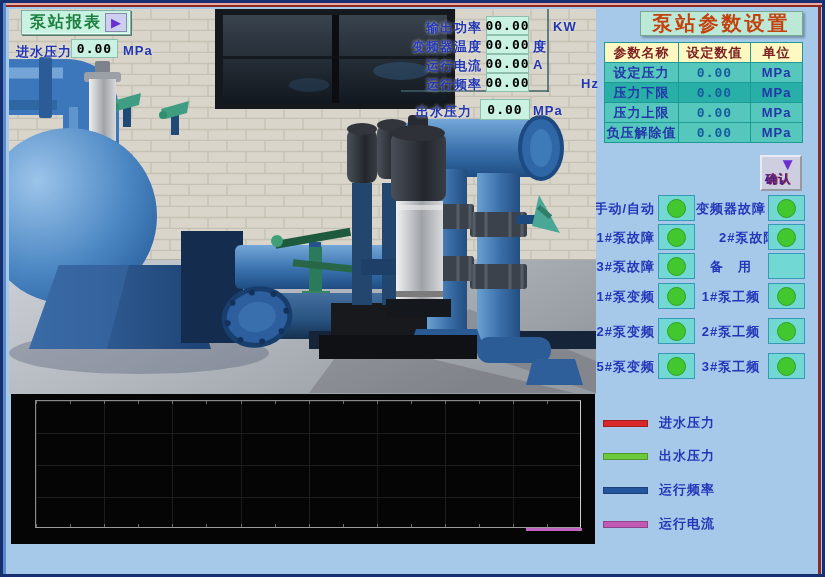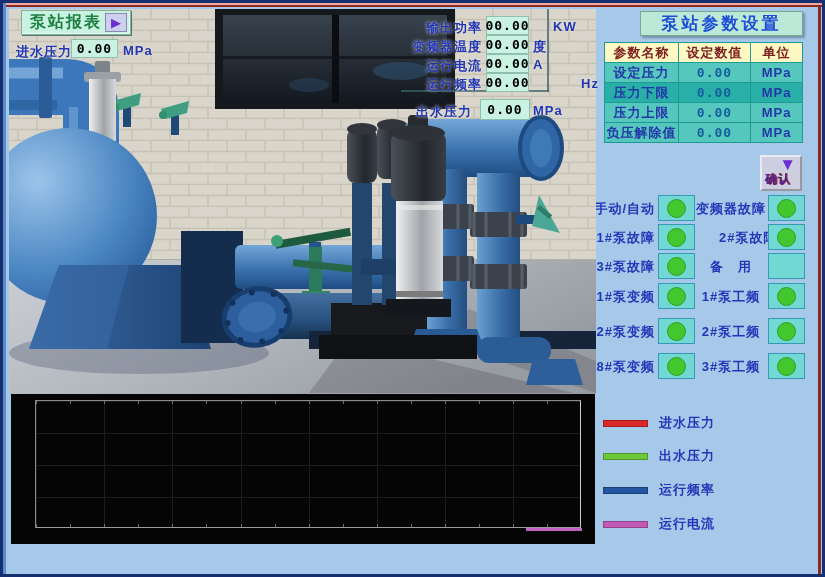--- a/index.html
+++ b/index.html
@@ -37,21 +37,21 @@
     display:flex;align-items:center;justify-content:center;letter-spacing:1px;
   }
   .ro-label{text-align:right;}
   .grpline{background:#3c6066;opacity:.75;}
   
   .title-box{
     left:637px;top:8px;width:163px;height:25px;background:#bce9d7;
     border:1px solid #79a890;box-shadow:2px 2px 2px rgba(60,80,90,.45);
     display:flex;align-items:center;justify-content:center;
   }
-  .title-text{color:#1d4ed8;font-weight:bold;font-size:17px;letter-spacing:3px;}
+  .title-text{color:#c2410c;font-weight:bold;font-size:20px;letter-spacing:3px;}
   table.params{left:601px;top:39px;position:absolute;border-collapse:collapse;table-layout:fixed;width:198px;}
   table.params td,table.params th{
     border:1px solid #1d9a94;height:20px;padding:0;
     font-size:13px;font-weight:bold;text-align:center;letter-spacing:1px;
   }
   table.params th{background:#fef9c3;color:#7d2020;}
   tr.rowA td{background:#55c7bd;}
   tr.rowB td{background:#28b0a8;}
   td.pname{color:#2436a8;}
   td.pval{color:#155f9e;font-family:"DejaVu Sans Mono","Liberation Mono",monospace;}
@@ -391,21 +391,21 @@
 
   <div class="abs st-label st-left" style="top:320px;">2#泵变频</div>
   <div class="abs st-box" style="left:655px;top:315px;">
       <span class="st-dot"></span>
     </div>
   <div class="abs st-label st-right" style="top:320px;">2#泵工频</div>
   <div class="abs st-box" style="left:765px;top:315px;">
       <span class="st-dot"></span>
     </div>
 
-  <div class="abs st-label st-left" style="top:355px;">8#泵变频</div>
+  <div class="abs st-label st-left" style="top:355px;">5#泵变频</div>
   <div class="abs st-box" style="left:655px;top:350px;">
       <span class="st-dot"></span>
     </div>
   <div class="abs st-label st-right" style="top:355px;">3#泵工频</div>
   <div class="abs st-box" style="left:765px;top:350px;">
       <span class="st-dot"></span>
     </div>
 
   <div class="abs chart">
     <div class="plot"></div>

